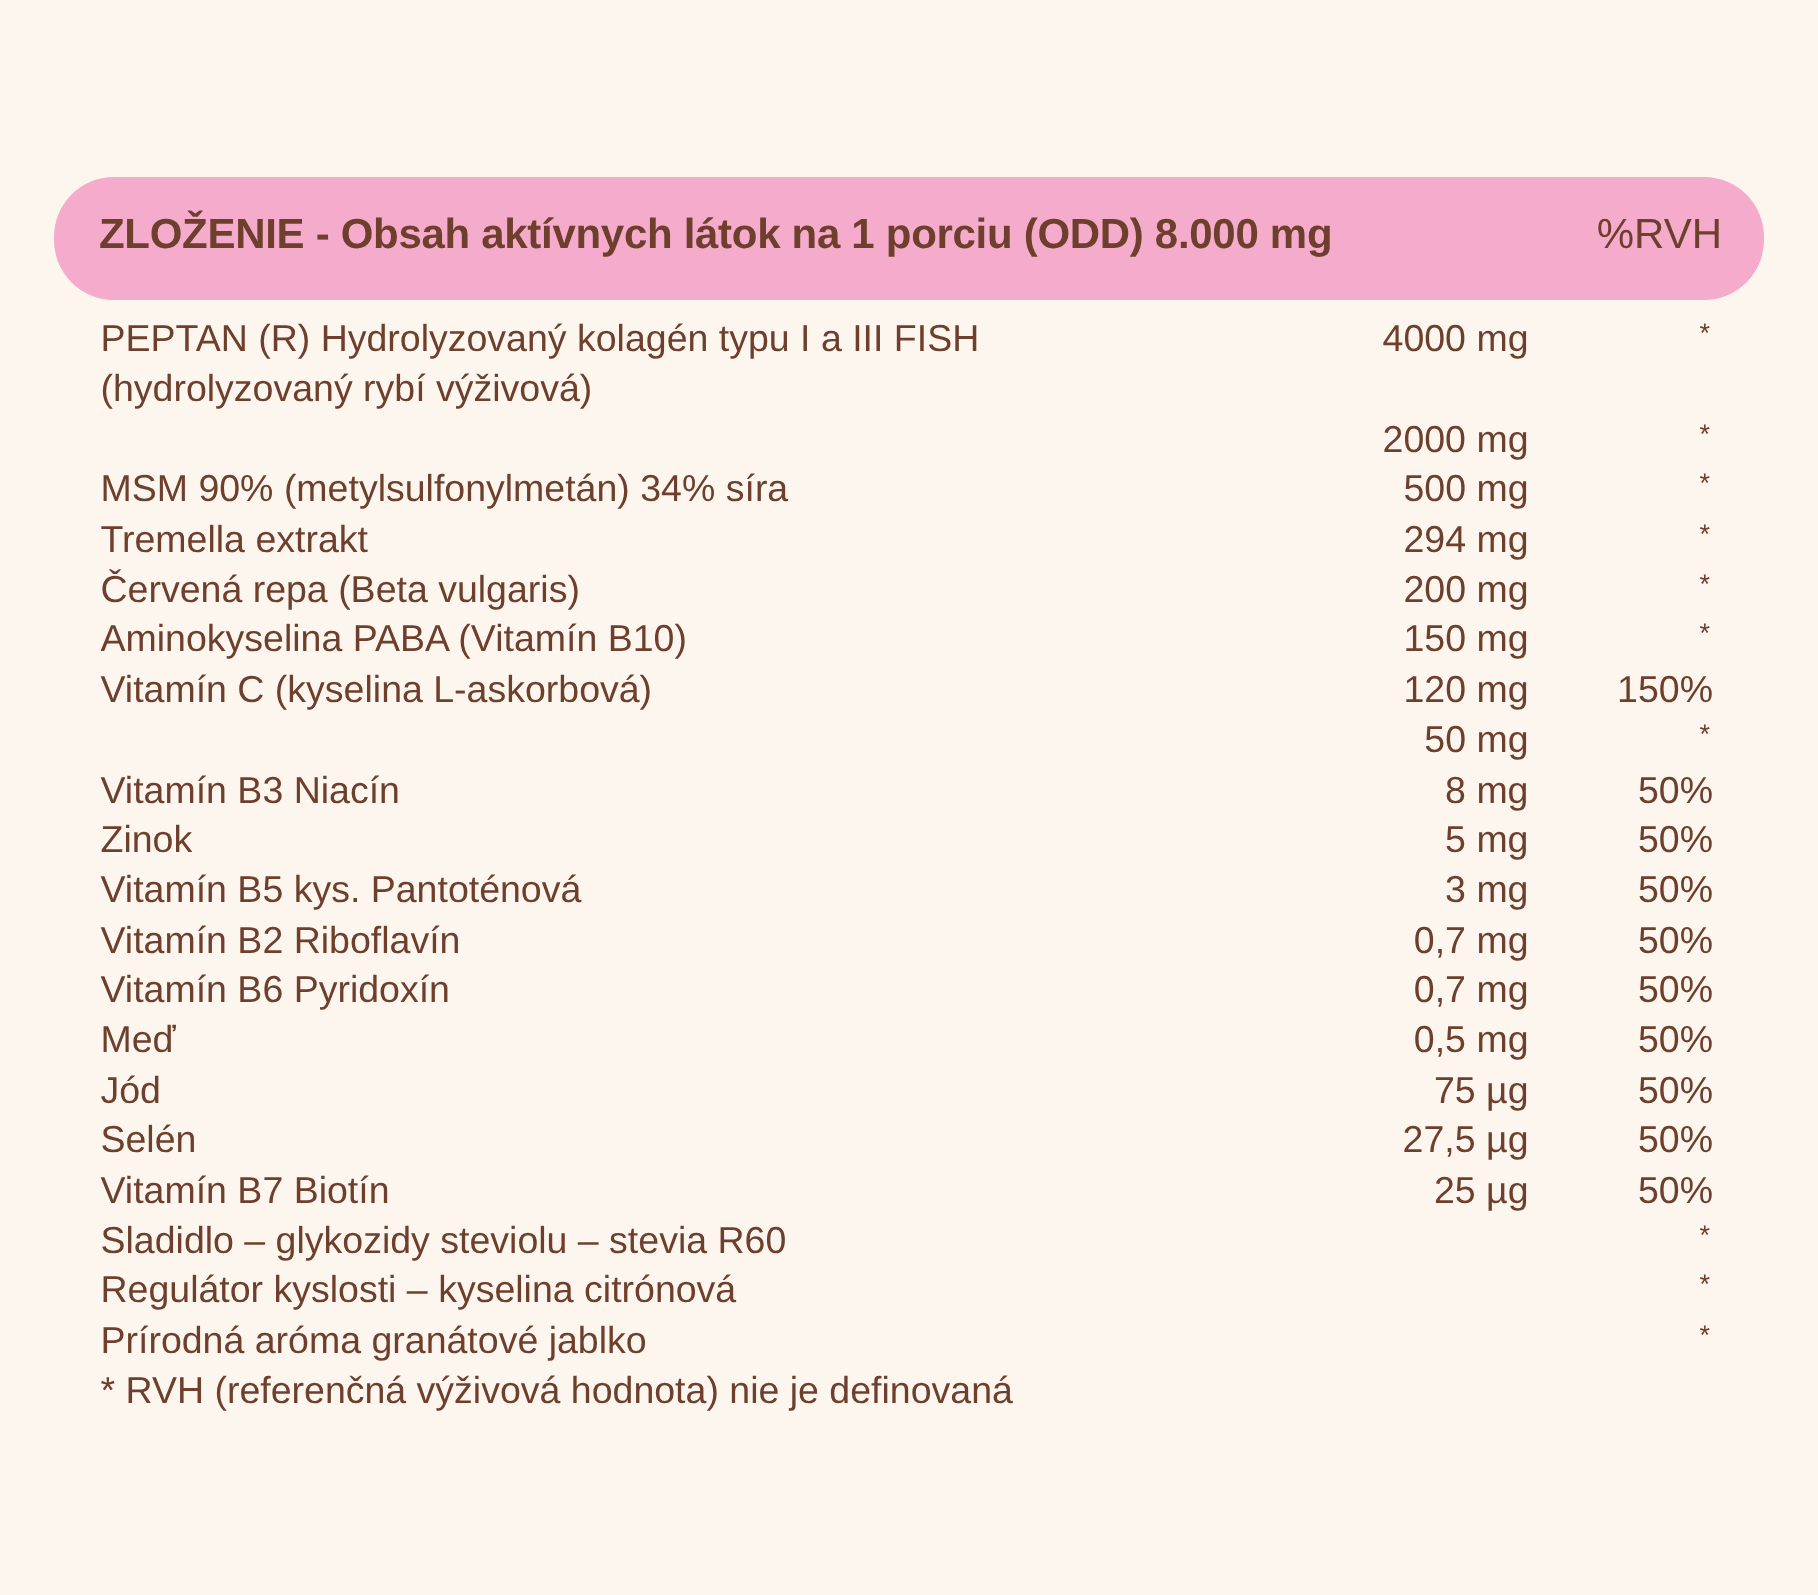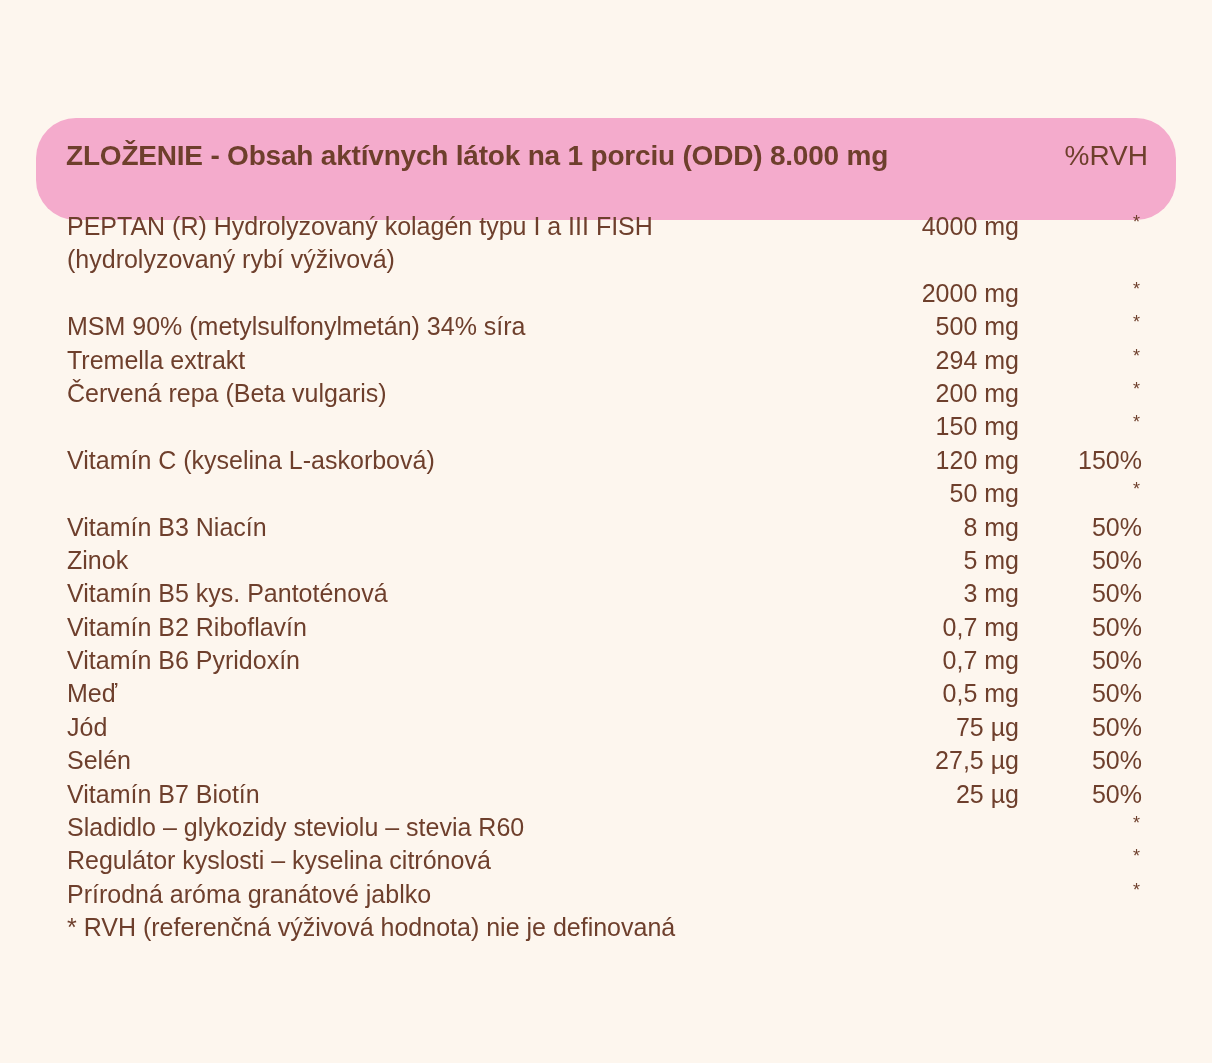--- a/index.html
+++ b/index.html
@@ -7,21 +7,21 @@
       width: 1212px; height: 1063px;
       background: #fdf6ee;
       font-family: "Liberation Sans", sans-serif;
       color: #6e3f2c;
       position: relative;
       overflow: hidden;
     }
     .header-pill {
       position: absolute;
       left: 36px; top: 118px;
-      width: 1140px; height: 102px;
+      width: 1140px; height: 82px;
       background: #f4abcc;
       border-radius: 40px;
     }
     .header-title {
       position: absolute;
       left: 30px; top: 22px;
       font-size: 28px; font-weight: bold;
       white-space: nowrap;
       letter-spacing: -0.2px;
     }
@@ -84,20 +84,21 @@
       <span class="name">Tremella extrakt</span>
       <span class="amount">294 mg</span>
       <span class="rvh star">*</span>
     </div>
   <div class="row">
       <span class="name">Červená repa (Beta vulgaris)</span>
       <span class="amount">200 mg</span>
       <span class="rvh star">*</span>
     </div>
   <div class="row">
+      <span class="name">Aminokyselina PABA  (Vitamín B10)</span>
       <span class="amount">150 mg</span>
       <span class="rvh star">*</span>
     </div>
   <div class="row">
       <span class="name">Vitamín C (kyselina L-askorbová)</span>
       <span class="amount">120 mg</span>
       <span class="rvh">150%</span>
     </div>
   <div class="row">
       <span class="amount">50 mg</span>

